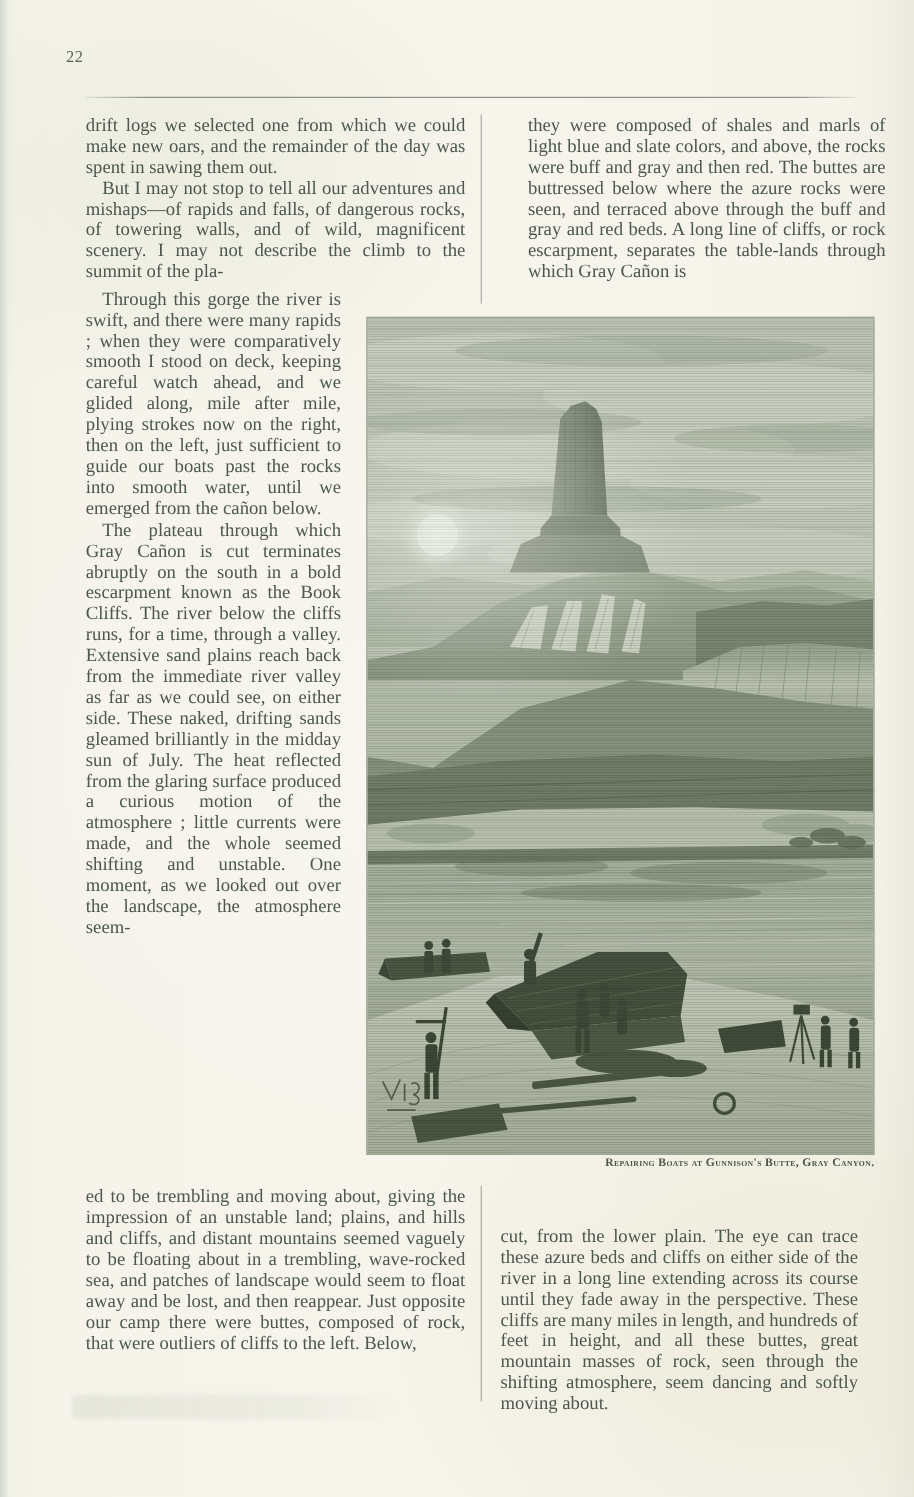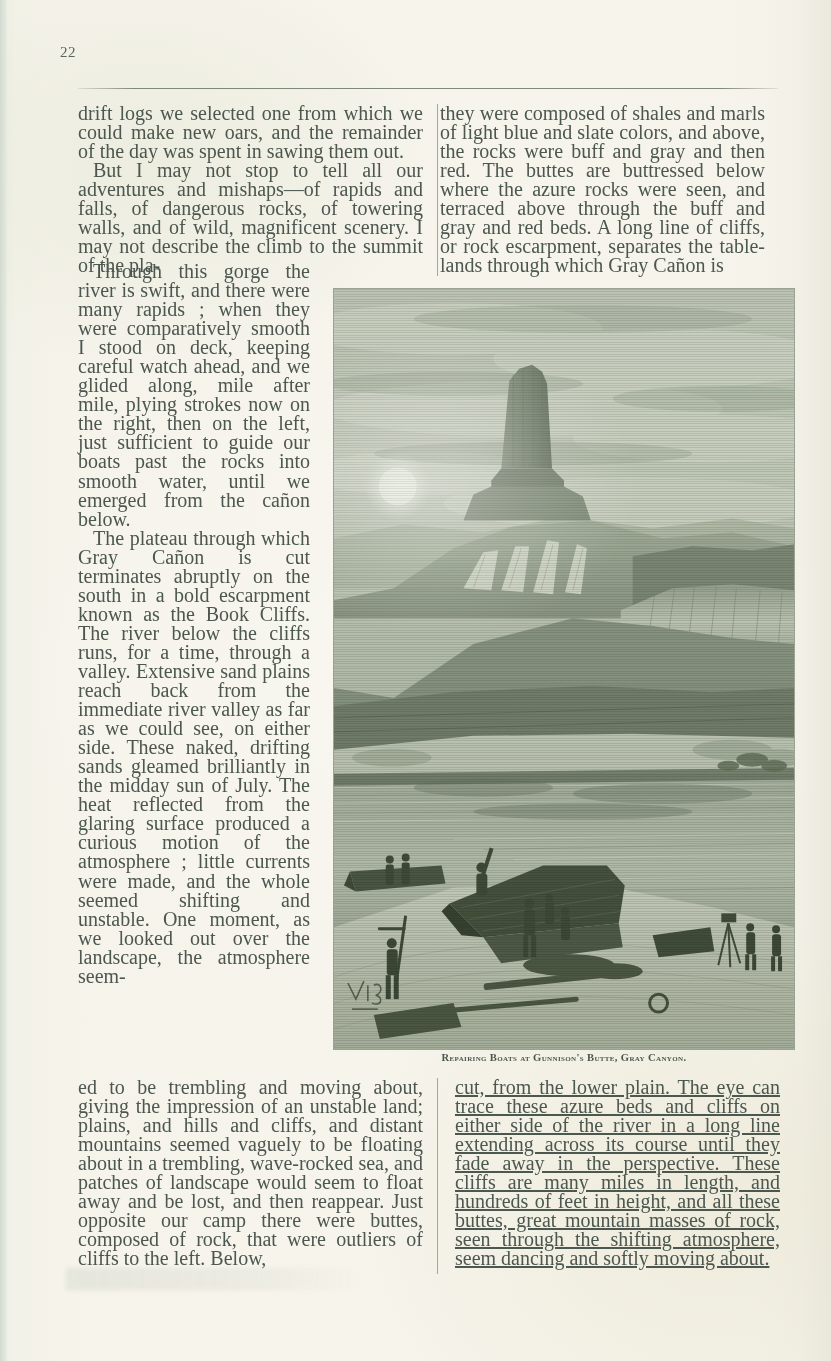--- a/index.html
+++ b/index.html
@@ -57,21 +57,21 @@
     left: 78px;
     top: 88px;
     width: 700px;
     height: 1px;
     background: linear-gradient(to right, rgba(110,120,108,0.15), rgba(90,100,88,0.75) 8%, rgba(90,100,88,0.75) 92%, rgba(110,120,108,0.15));
   }
 
   
   .col {
     position: absolute;
-    font-size: 20px;
+    font-size: 17px;
     line-height: 19.05px;
     text-align: justify;
     text-justify: inter-word;
     color: #4b574f;
     hyphens: none;
   }
   .col p {
     margin: 0;
     text-indent: 0;
   }
@@ -82,21 +82,21 @@
 
   
   #col-top-left {
     left: 78px;
     top: 104px;
     width: 345px;
   }
 
   
   #col-top-right {
-    left: 440px;
+    left: 480px;
     top: 104px;
     width: 325px;
   }
 
   
   #col-side-left {
     left: 78px;
     top: 262px;
     width: 232px;
   }
@@ -105,23 +105,22 @@
   #col-bottom-left {
     left: 78px;
     top: 1078px;
     width: 345px;
     font-family: Liberation Serif, serif;
   }
 
   
   #col-bottom-right {
     left: 455px;
-    top: 1078px;
+    top: 1114px;
     width: 325px;
-    text-decoration: underline;
   }
 
   
   .col-rule {
     position: absolute;
     width: 1px;
     background: rgba(95,105,95,0.55);
   }
   #rule-top { left: 437px; top: 104px; height: 172px; }
   #rule-bottom { left: 437px; top: 1078px; height: 196px; }
@@ -166,21 +165,21 @@
       radial-gradient(ellipse 300px 220px at 22% 26%, rgba(255,255,255,0.30), rgba(255,255,255,0) 68%),
       linear-gradient(to bottom, rgba(255,255,255,0.10), rgba(60,72,58,0.06));
     pointer-events: none;
   }
 
   .caption {
     position: absolute;
     left: 333px;
     top: 1052px;
     width: 462px;
-    text-align: center;
+    text-align: right;
     font-size: 10.6px;
     letter-spacing: .35px;
     color: #4a554c;
     font-variant: small-caps;
     font-weight: 700;
   }
 
   
   .showthrough {
     position: absolute;

